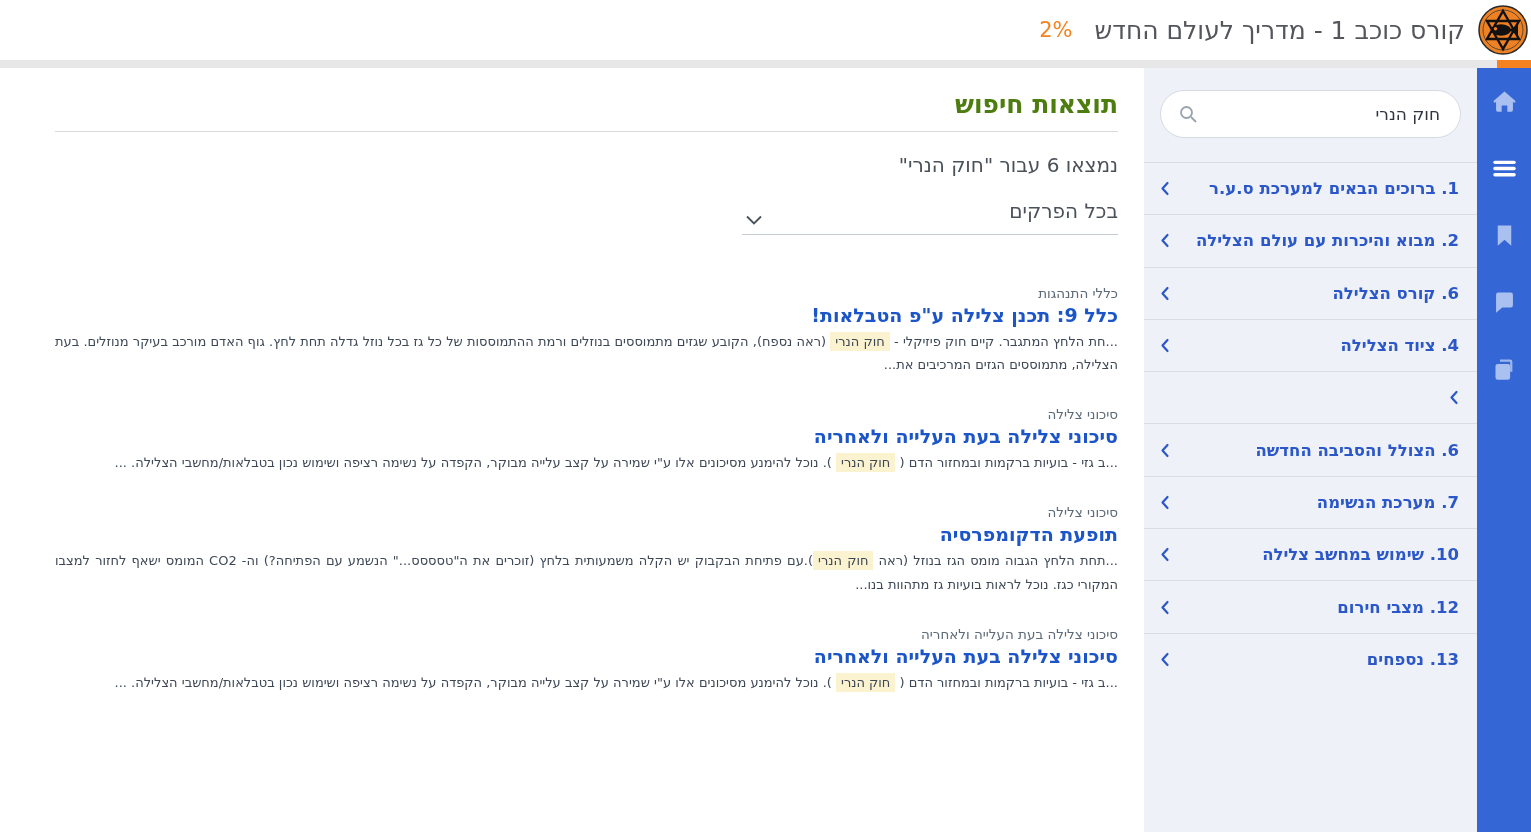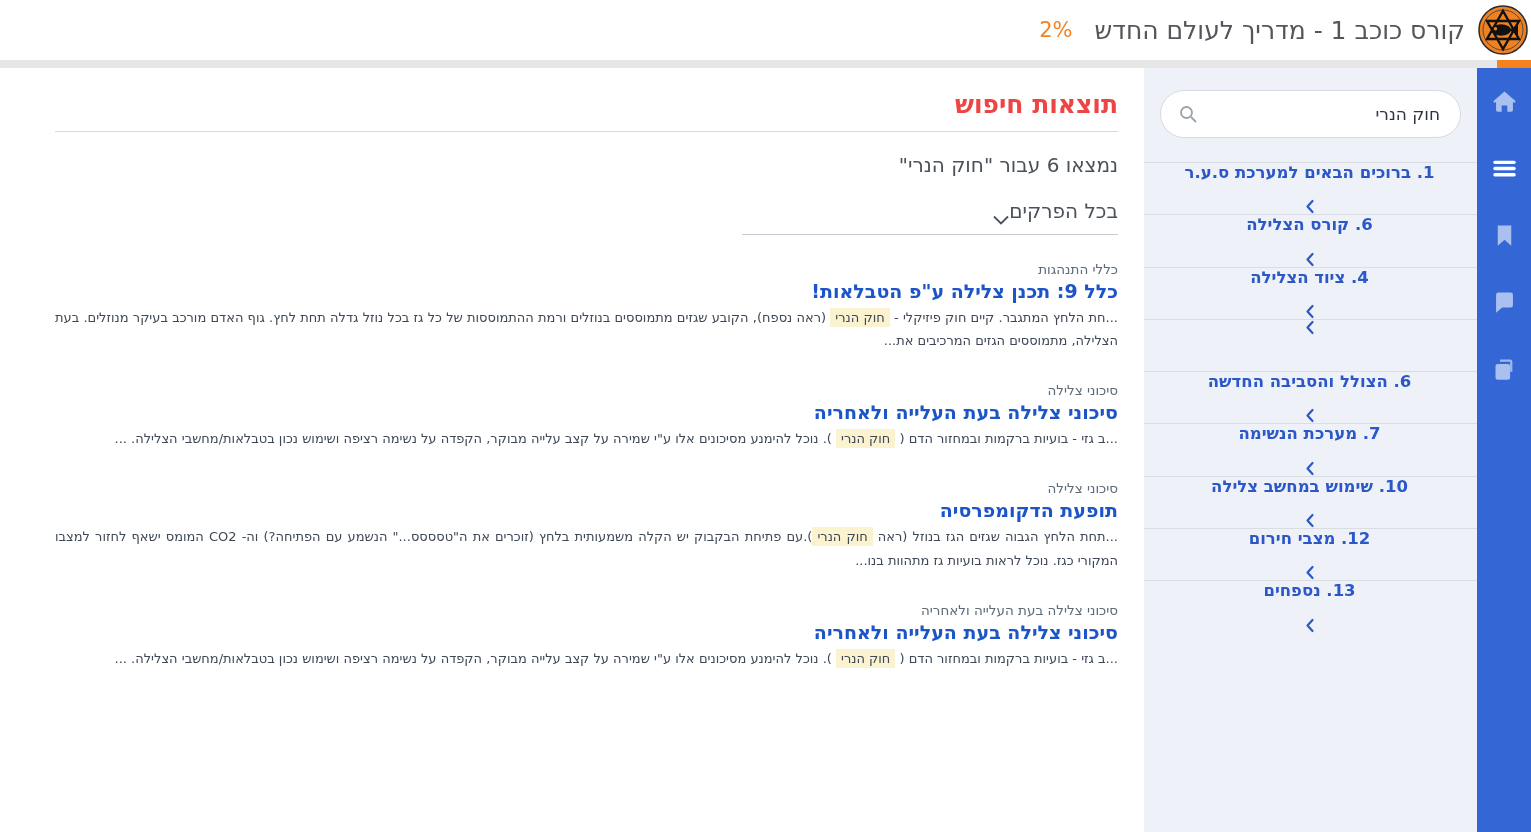--- a/index.html
+++ b/index.html
@@ -34,37 +34,37 @@
   .search-input {
     width: 100%; height: 48px; border-radius: 24px; border: 1px solid #d6dae2;
     background: #fff; padding: 0 20px 0 48px; font-size: 17px; color: #2f3640;
     font-family: inherit; outline: none;
   }
   .search-icon { position: absolute; left: 34px; top: 36px; width: 20px; height: 20px; cursor: pointer; }
 
   .chapters { flex: 1; overflow: hidden; }
   .chapter-row {
     height: 52.3px; display: flex; align-items: center; justify-content: space-between;
-    padding: 0 18px 0 16px; border-top: 1px solid #d9dce3; cursor: pointer; flex-direction: column;
+    padding: 0 18px 0 16px; border-top: 1px solid #d9dce3; cursor: pointer;
   }
   .chapter-label { font-weight: bold; font-size: 16.5px; color: #2b57c8; }
   .chev { width: 10px; height: 15px; flex: none; }
 
   
   .main { flex: 1; background: #fff; padding: 22px 26px 0 55px; overflow: hidden; }
-  .page-title { font-size: 25px; font-weight: 700; color: #ef4444; margin: 0; }
+  .page-title { font-size: 25px; font-weight: 700; color: #4d7c0f; margin: 0; }
   .title-divider { border-bottom: 1px solid #dadada; margin-top: 12px; }
   .summary { margin-top: 21px; font-size: 20px; color: #4a5158; }
   .filter {
-    margin-top: 22px; width: 376px; display: flex; align-items: center; justify-content: flex-start;
+    margin-top: 22px; width: 376px; display: flex; align-items: center; justify-content: space-between;
     border-bottom: 1px solid #c6ccd3; padding-bottom: 11px; font-size: 20px; color: #4a5158; cursor: pointer;
   }
   .filter-chevron { width: 16px; height: 10px; margin-left: 4px; }
 
-  .results { margin-top: 26px; }
+  .results { margin-top: 50px; }
   .result { margin-bottom: 30px; }
   .result-cat { font-size: 13.5px; color: #5d6a78; margin-bottom: 3px; }
   .result-title { font-size: 19px; font-weight: 700; color: #1c55c8; margin-bottom: 4px; cursor: pointer; }
   .result-excerpt { font-size: 13px; color: #3e4856; line-height: 1.78; text-align: justify; }
   .hl { background: #fbf2d0; padding: 2px 5px; }
 </style>
 </head>
 <body>
 
 <div class="app">
@@ -137,20 +137,28 @@
         <div class="chapters">
   <div class="chapter-row">
     <span class="chapter-label">1. ברוכים הבאים למערכת ס.ע.ר</span>
     <span class="chev">
       <svg viewBox="0 0 10 15" fill="none" stroke="#2b57c8" stroke-width="2.2" stroke-linecap="round" stroke-linejoin="round">
         <polyline points="7.5,2 2.5,7.5 7.5,13"></polyline>
       </svg>
     </span>
   </div>
 
+  <div class="chapter-row">
+    <span class="chapter-label">2. מבוא והיכרות עם עולם הצלילה</span>
+    <span class="chev">
+      <svg viewBox="0 0 10 15" fill="none" stroke="#2b57c8" stroke-width="2.2" stroke-linecap="round" stroke-linejoin="round">
+        <polyline points="7.5,2 2.5,7.5 7.5,13"></polyline>
+      </svg>
+    </span>
+  </div>
 
   <div class="chapter-row">
     <span class="chapter-label">6. קורס הצלילה</span>
     <span class="chev">
       <svg viewBox="0 0 10 15" fill="none" stroke="#2b57c8" stroke-width="2.2" stroke-linecap="round" stroke-linejoin="round">
         <polyline points="7.5,2 2.5,7.5 7.5,13"></polyline>
       </svg>
     </span>
   </div>
 
@@ -243,21 +251,21 @@
 
   <div class="result">
     <div class="result-cat">סיכוני צלילה</div>
     <div class="result-title">סיכוני צלילה בעת העלייה ולאחריה</div>
     <div class="result-excerpt"><span>...ב גזי - בועיות ברקמות ובמחזור הדם ( </span><span class="hl">חוק הנרי</span><span> ). נוכל להימנע מסיכונים אלו ע"י שמירה על קצב עלייה מבוקר, הקפדה על נשימה רציפה ושימוש נכון בטבלאות/מחשבי הצלילה. ...</span></div>
   </div>
 
   <div class="result">
     <div class="result-cat">סיכוני צלילה</div>
     <div class="result-title">תופעת הדקומפרסיה</div>
-    <div class="result-excerpt"><span>...תחת הלחץ הגבוה שגזים הגז בנוזל (ראה </span><span class="hl">חוק הנרי</span><span>).עם פתיחת הבקבוק יש הקלה משמעותית בלחץ (זוכרים את ה"טסססס..." הנשמע עם הפתיחה?) וה- CO2 המומס ישאף לחזור למצבו המקורי כגז. נוכל לראות בועיות גז מתהוות בנו...</span></div>
+    <div class="result-excerpt"><span>...תחת הלחץ הגבוה מומס הגז בנוזל (ראה </span><span class="hl">חוק הנרי</span><span>).עם פתיחת הבקבוק יש הקלה משמעותית בלחץ (זוכרים את ה"טסססס..." הנשמע עם הפתיחה?) וה- CO2 המומס ישאף לחזור למצבו המקורי כגז. נוכל לראות בועיות גז מתהוות בנו...</span></div>
   </div>
 
   <div class="result">
     <div class="result-cat">סיכוני צלילה בעת העלייה ולאחריה</div>
     <div class="result-title">סיכוני צלילה בעת העלייה ולאחריה</div>
     <div class="result-excerpt"><span>...ב גזי - בועיות ברקמות ובמחזור הדם ( </span><span class="hl">חוק הנרי</span><span> ). נוכל להימנע מסיכונים אלו ע"י שמירה על קצב עלייה מבוקר, הקפדה על נשימה רציפה ושימוש נכון בטבלאות/מחשבי הצלילה. ...</span></div>
   </div>
 </div>
     </div>
 

